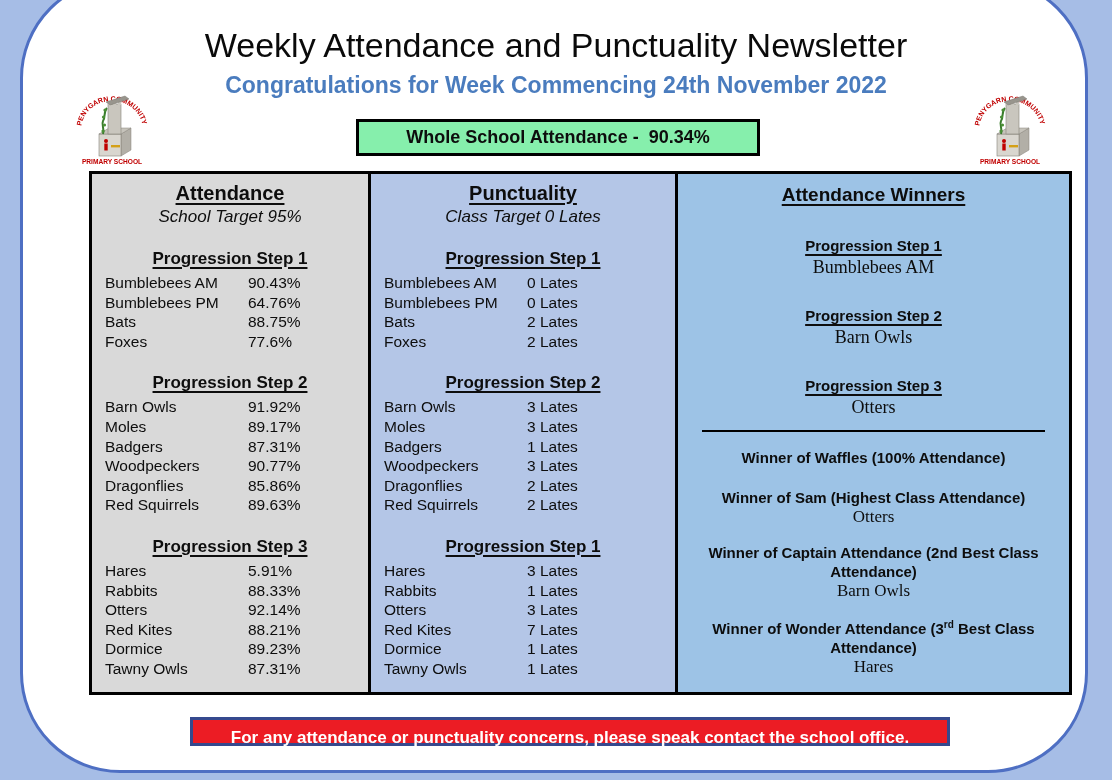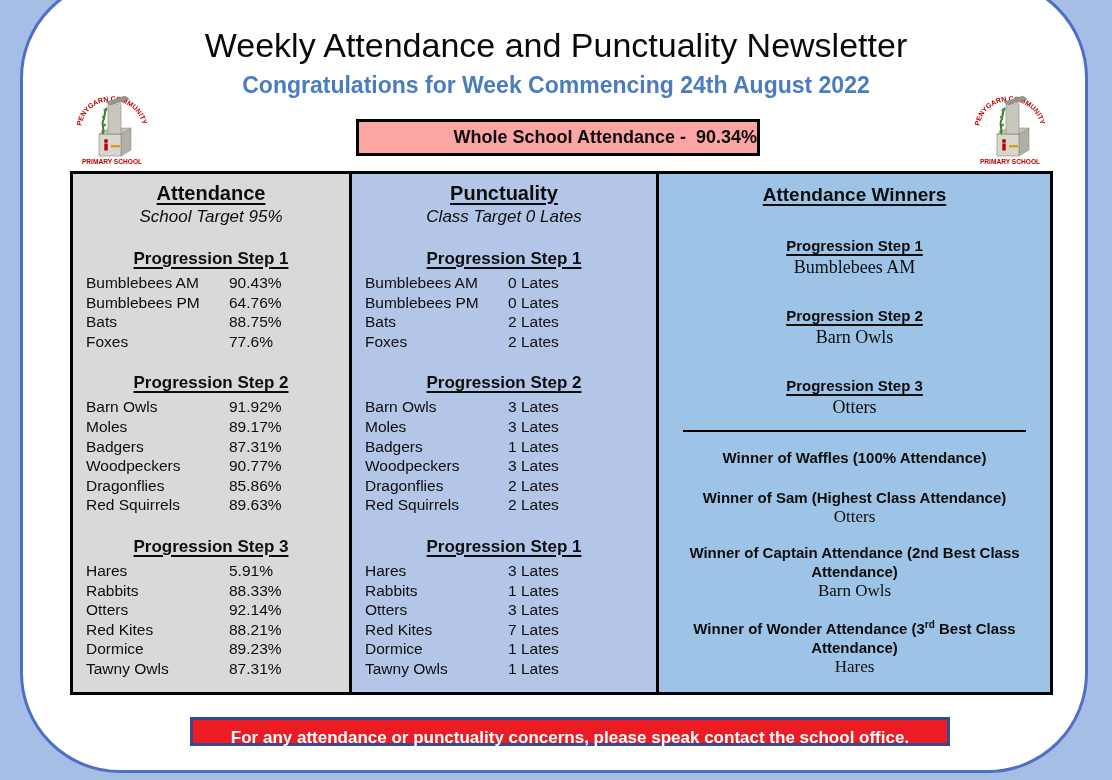--- a/index.html
+++ b/index.html
@@ -25,26 +25,26 @@
   }
   .subtitle {
     position: absolute; left: 0; top: 72px; width: 100%;
     text-align: center; font-size: 23px; font-weight: bold; color: #4a7cbe;
   }
   .logo { position: absolute; top: 84px; width: 80px; height: 84px; }
   .logo.left  { left: 72px; }
   .logo.right { left: 970px; }
   .banner {
     position: absolute; left: 356px; top: 119px; width: 404px; height: 37px;
-    background: #fca5a5; border: 3px solid #000;
-    text-align: right; line-height: 31px;
+    background: #86efac; border: 3px solid #000;
+    text-align: center; line-height: 31px;
     font-size: 18px; font-weight: bold; white-space: pre;
   }
   
-  .col { position: absolute; top: 171px; height: 524px; border: 3px solid #000; }
+  .col { position: absolute; top: 171px; height: 524px; border: 3px solid #000; margin-left: 19px; }
   .col-attendance  { left: 70px;  width: 282px; background: #d9d9d9; }
   .col-punctuality { left: 349px; width: 310px; background: #b4c6e7; }
   .col-winners     { left: 656px; width: 397px; background: #9dc3e6; }
 
   .col-title {
     margin-top: 8px; text-align: center;
     font-size: 20px; font-weight: bold;
     text-decoration: underline; text-decoration-thickness: 2px; text-underline-offset: 3px;
   }
   .col-subtitle { text-align: center; font-style: italic; font-size: 17px; margin-top: 2px; }
@@ -145,21 +145,21 @@
       <circle cx="31.5" cy="41" r="1.6" fill="#4a8f36"></circle>
       <circle cx="30" cy="47" r="1.6" fill="#4a8f36"></circle>
     <circle cx="33" cy="57" r="2" fill="#c00000"></circle>
     <rect x="31.3" y="59.5" width="3.4" height="7" fill="#c00000"></rect>
     <rect x="38" y="61" width="9" height="2.4" fill="#d4a017"></rect>
   </g>
   <text x="39" y="80" text-anchor="middle" font-size="6.6" font-weight="bold" fill="#c00000" font-family="Liberation Sans, sans-serif">PRIMARY SCHOOL</text>
 </svg>
 
 <div class="main-title">Weekly Attendance and Punctuality Newsletter</div>
-<div class="subtitle">Congratulations for Week Commencing 24th August 2022</div>
+<div class="subtitle">Congratulations for Week Commencing 24th November 2022</div>
 <div class="banner">Whole School Attendance -  90.34%</div>
 
 <div class="col col-attendance">
   <div class="col-title">Attendance</div>
   <div class="col-subtitle">School Target 95%</div>
   <div id="attendance-sections">
       <div class="step-block">
         <div class="step-header">Progression Step 1</div>
         <div class="stat-row">
           <span class="stat-name">Bumblebees AM</span>

